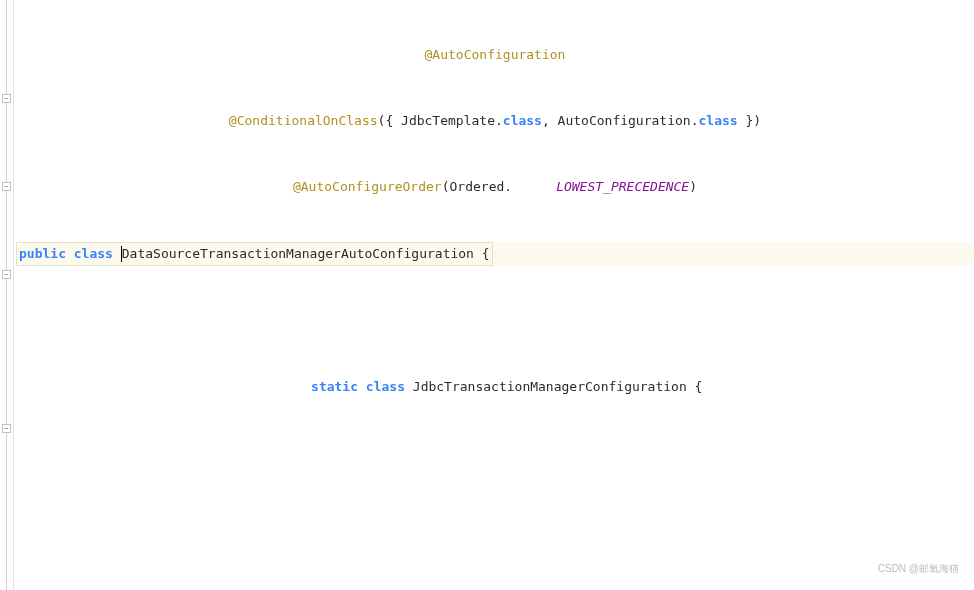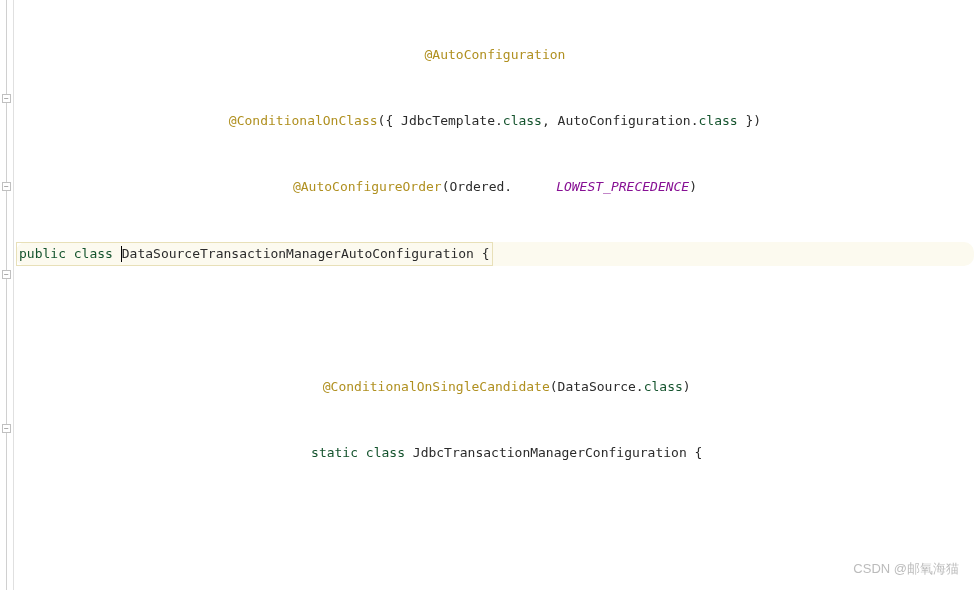--- a/index.html
+++ b/index.html
@@ -48,29 +48,29 @@
     }
     .code {
       padding-left: 2px;
       white-space: pre;
       flex: 1;
     }
     .line { min-height: 22px; text-align: center; }
     .line.highlight { background: #fcfaef; display: flex; align-items: center; border-radius: 10px; }
     .highlight-inner { border: 1px solid #e8e0b8; padding: 0 2px; }
     .ann { color: #b09020; }
-    .kw { color: #14532d; }
+    .kw { color: #3b82f6; font-weight: bold; }
     .cls { color: #2b2b2b; }
     .staticfield { color: #871094; font-style: italic; margin-left: 44px; }
     .watermark {
       position: absolute;
       bottom: 10px;
       right: 15px;
       color: rgba(120, 120, 120, 0.5);
-      font-size: 13px;
+      font-size: 10px;
       font-family: sans-serif;
     }
     .cursor {
       display: inline-block;
       width: 1px;
       height: 16px;
       background: #000;
       vertical-align: middle;
       margin-bottom: 2px;
     }
@@ -85,21 +85,20 @@
     <div class="fold-marker" style="top:182px;">−</div>
     <div class="fold-marker" style="top:270px;">−</div>
     <div class="fold-marker" style="top:424px;">−</div>
   </div>
   <div class="code">
     <div class="line"><span class="ann">@AutoConfiguration</span></div>
     <div class="line"><span class="ann">@ConditionalOnClass</span><span>({ JdbcTemplate.</span><span class="kw">class</span><span>, AutoConfiguration.</span><span class="kw">class</span><span> })</span></div>
     <div class="line"><span class="ann">@AutoConfigureOrder</span><span>(Ordered.</span><span class="staticfield">LOWEST_PRECEDENCE</span><span>)</span></div>
     <div class="line highlight"><span class="highlight-inner"><span class="kw">public class </span><span class="cursor"></span><span class="cls">DataSourceTransactionManagerAutoConfiguration</span><span> {</span></span></div>
     <div class="line"></div>
-    <div class="line">   <span class="ann">@ConditionalOnSingleCandidate</span><span>(DataSource.</span><span class="kw">class</span><span>)</span></div>
     <div class="line">   <span class="kw">static class </span><span class="cls">JdbcTransactionManagerConfiguration</span><span> {</span></div>
     
     
     
     
     
     
     
     
     

